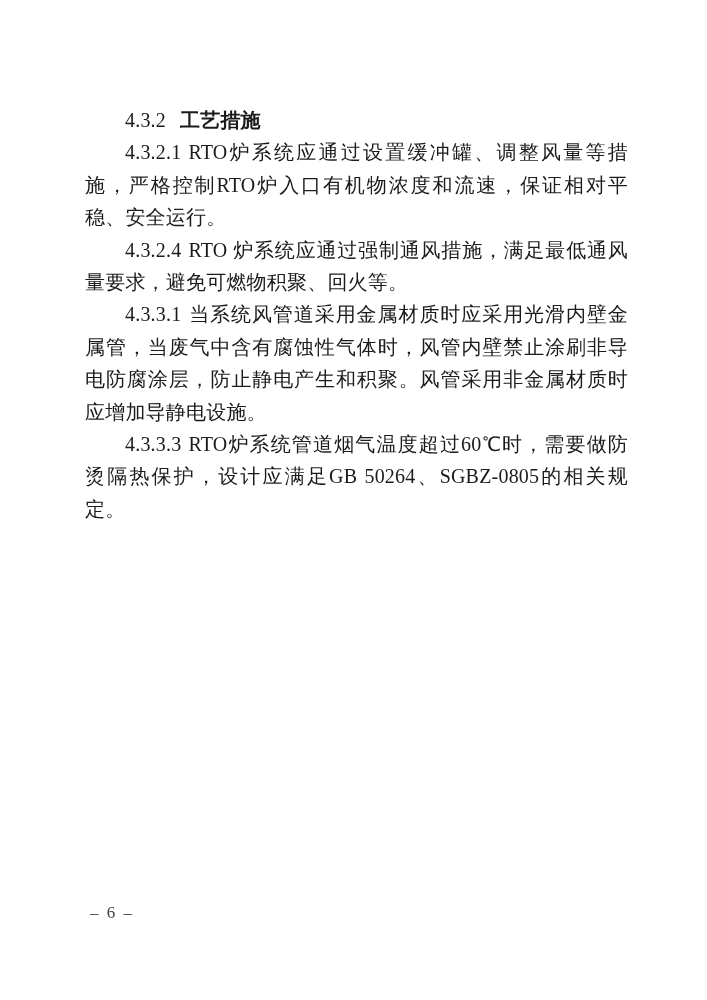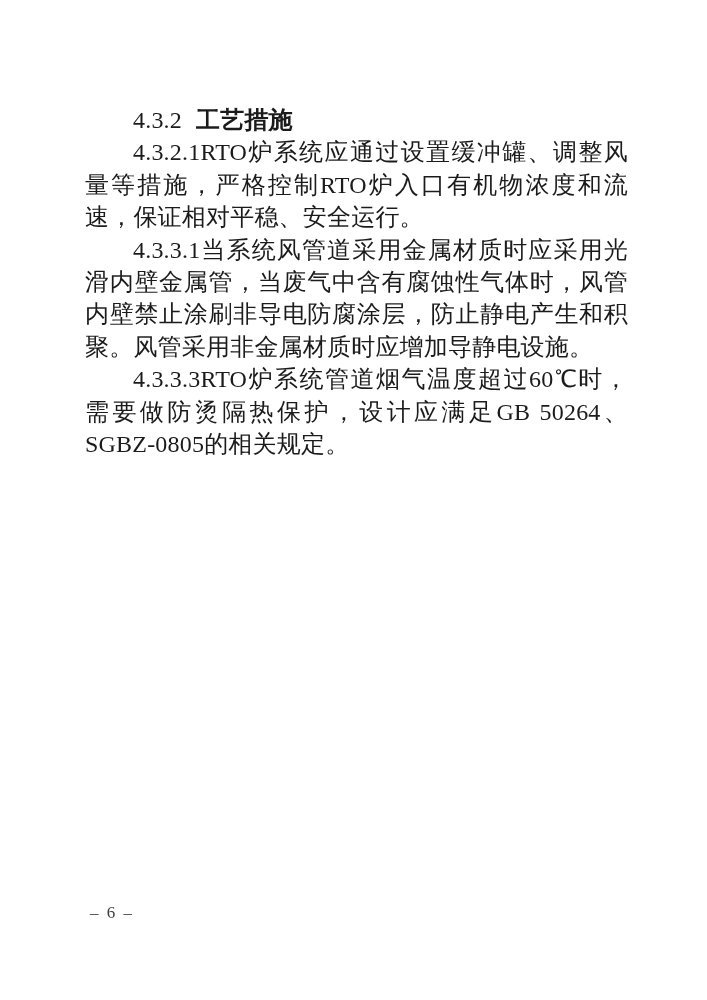--- a/index.html
+++ b/index.html
@@ -17,35 +17,36 @@
   }
   .content {
     position: absolute;
     left: 85px;
     top: 104px;
     width: 543px;
   }
   .content p {
     margin: 0;
     padding: 0;
-    font-size: 24px;
+    font-size: 20px;
     line-height: 32.4px;
     color: #1b1b1b;
     text-align: justify;
     text-indent: 2em;
     letter-spacing: 0.2px;
   }
   p.heading .num {
     font-weight: 400;
     margin-right: 14px;
   }
   p.heading .title {
     font-weight: 700;
   }
   p.clause .num {
+    margin-right: 7px;
   }
   .pagenum {
     position: absolute;
     left: 90px;
     top: 903px;
     font-size: 17px;
     color: #3d3d3d;
     font-family: "Liberation Serif", serif;
     letter-spacing: 2px;
   }
@@ -55,20 +56,21 @@
 
 <div class="page">
   <div class="content">
 
     <p class="heading"><span class="num">4.3.2</span><span class="title">工艺措施</span></p>
 
     <p class="clause"><span class="num">4.3.2.1</span><span class="txt">RTO炉系统应通过设置缓冲罐、调整风量等措施，严格控制RTO炉入口有机物浓度和流速，保证相对平稳、安全运行。</span></p>
 
 
 
+    <p class="clause"><span class="num">4.3.2.4</span><span class="txt">RTO 炉系统应通过强制通风措施，满足最低通风量要求，避免可燃物积聚、回火等。</span></p>
 
 
 
 
     <p class="clause"><span class="num">4.3.3.1</span><span class="txt">当系统风管道采用金属材质时应采用光滑内壁金属管，当废气中含有腐蚀性气体时，风管内壁禁止涂刷非导电防腐涂层，防止静电产生和积聚。风管采用非金属材质时应增加导静电设施。</span></p>
 
 
     <p class="clause"><span class="num">4.3.3.3</span><span class="txt">RTO炉系统管道烟气温度超过60℃时，需要做防烫隔热保护，设计应满足GB 50264、SGBZ-0805的相关规定。</span></p>
 
   </div>

